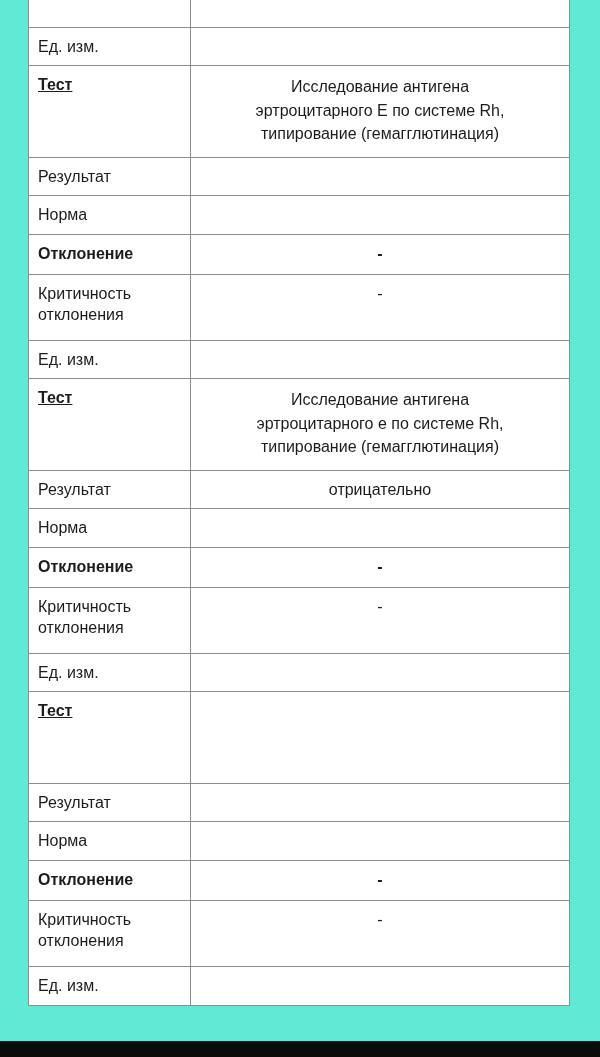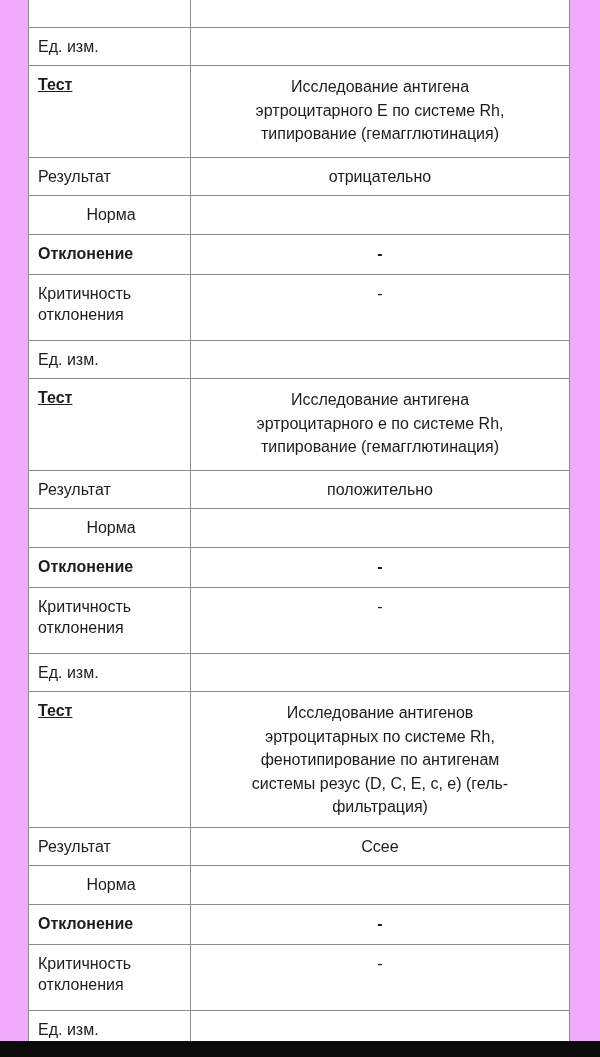--- a/index.html
+++ b/index.html
@@ -1,21 +1,21 @@
 <!DOCTYPE html>
 <html><head>
 <meta charset="utf-8">
 <style>
   * { box-sizing: border-box; margin: 0; padding: 0; }
   html, body { background: #ffffff; }
   .screen {
     position: relative;
     width: 600px;
     height: 1057px;
-    background: #f0abfc;
+    background: #5eead4;
     overflow: hidden;
     font-family: "Liberation Sans", "DejaVu Sans", sans-serif;
     color: #1c1c1c;
   }
   .results-table {
     position: absolute;
     left: 28px;
     top: 0;
     width: 542px;
     background: #ffffff;
@@ -40,21 +40,21 @@
     padding: 8px 12px;
     white-space: pre-line;
   }
   .kind-cut-top { min-height: 28px; }
   .kind-cut-top .cell { padding-top: 0; padding-bottom: 0; }
   .kind-unit { min-height: 37px; }
   .kind-test { min-height: 92px; }
   .kind-test .cell.label { font-weight: bold; text-decoration: underline; }
   .kind-test .cell.value { font-weight: normal; line-height: 23.5px; padding-top: 9px; }
   .kind-result { min-height: 38px; }
-  .kind-norm { min-height: 39px; text-align: center; }
+  .kind-norm { min-height: 39px; }
   .kind-deviation { min-height: 40px; font-weight: bold; }
   .kind-criticality { min-height: 66px; }
   .kind-unit-cut { min-height: 39px; }
   .bottom-bar {
     position: absolute;
     left: 0;
     bottom: 0;
     width: 600px;
     height: 16px;
     background: #0b0b0b;
@@ -78,21 +78,20 @@
 
   <div class="row kind-test">
     <div class="cell label">Тест</div>
     <div class="cell value">Исследование антигена
 эртроцитарного E по системе Rh,
 типирование (гемагглютинация)</div>
   </div>
 
   <div class="row kind-result">
     <div class="cell label">Результат</div>
-    <div class="cell value">отрицательно</div>
   </div>
 
   <div class="row kind-norm">
     <div class="cell label">Норма</div>
     <div class="cell value"></div>
   </div>
 
   <div class="row kind-deviation">
     <div class="cell label">Отклонение</div>
     <div class="cell value">-</div>
@@ -110,21 +109,21 @@
 
   <div class="row kind-test">
     <div class="cell label">Тест</div>
     <div class="cell value">Исследование антигена
 эртроцитарного е по системе Rh,
 типирование (гемагглютинация)</div>
   </div>
 
   <div class="row kind-result">
     <div class="cell label">Результат</div>
-    <div class="cell value">положительно</div>
+    <div class="cell value">отрицательно</div>
   </div>
 
   <div class="row kind-norm">
     <div class="cell label">Норма</div>
     <div class="cell value"></div>
   </div>
 
   <div class="row kind-deviation">
     <div class="cell label">Отклонение</div>
     <div class="cell value">-</div>
@@ -135,30 +134,24 @@
     <div class="cell value">-</div>
   </div>
 
   <div class="row kind-unit">
     <div class="cell label">Ед. изм.</div>
     <div class="cell value"></div>
   </div>
 
   <div class="row kind-test">
     <div class="cell label">Тест</div>
-    <div class="cell value">Исследование антигенов
-эртроцитарных по системе Rh,
-фенотипирование по антигенам
-системы резус (D, C, E, c, e) (гель-
-фильтрация)</div>
   </div>
 
   <div class="row kind-result">
     <div class="cell label">Результат</div>
-    <div class="cell value">Ccee</div>
   </div>
 
   <div class="row kind-norm">
     <div class="cell label">Норма</div>
     <div class="cell value"></div>
   </div>
 
   <div class="row kind-deviation">
     <div class="cell label">Отклонение</div>
     <div class="cell value">-</div>

